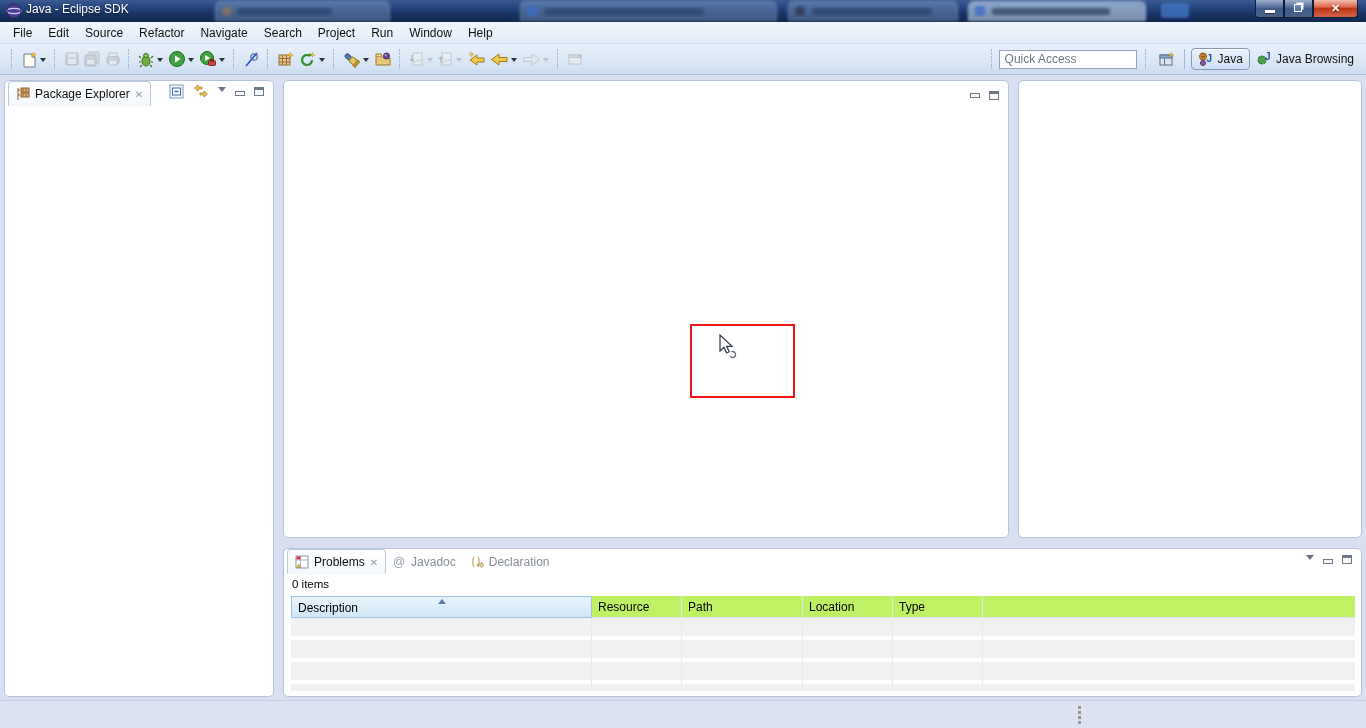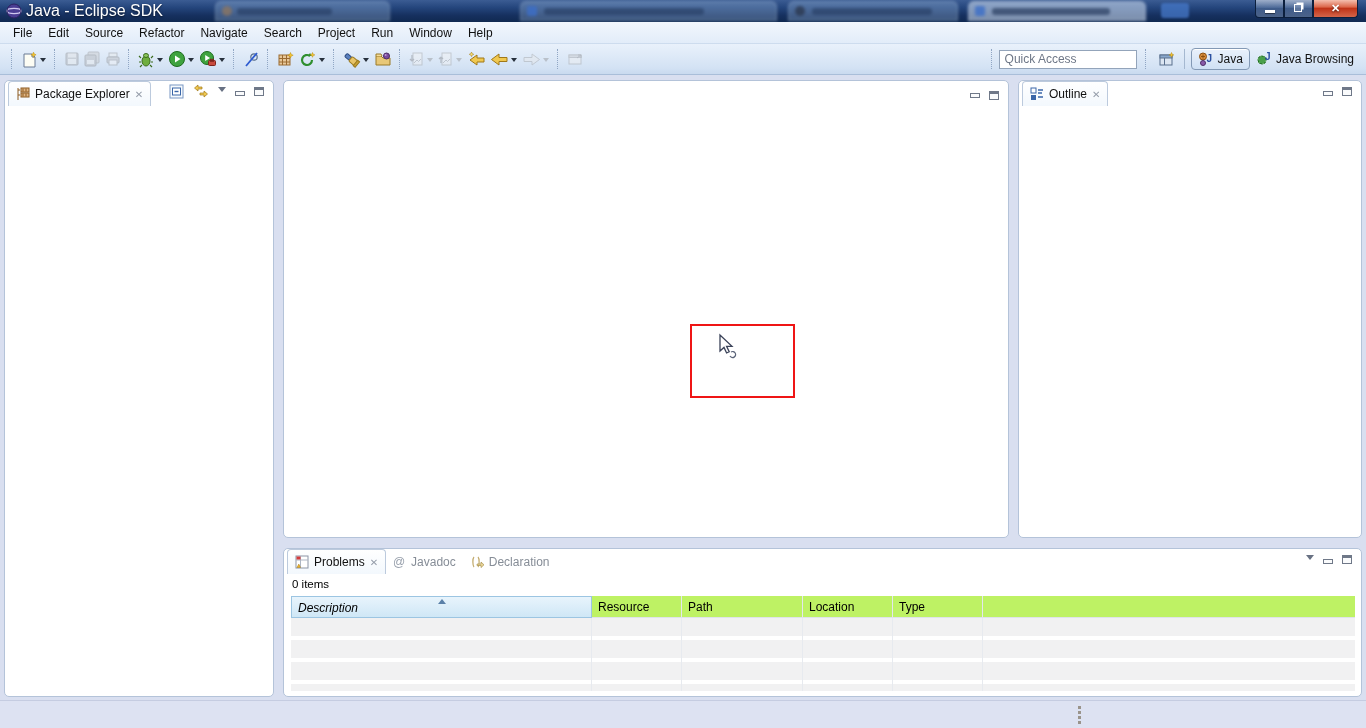--- a/index.html
+++ b/index.html
@@ -2,21 +2,21 @@
 <html><head>
 <meta charset="utf-8">
 <style>
   * { margin:0; padding:0; box-sizing:border-box; }
   body { font-family:"Liberation Sans", sans-serif; }
   .screen { position:relative; width:1366px; height:728px; background:#d9dff0; overflow:hidden; font-family:"Liberation Sans", sans-serif; }
 
   
   .titlebar { position:absolute; left:0; top:0; width:1366px; height:22px;
     background:linear-gradient(180deg,#3b5c93 0%, #24457c 35%, #16305f 70%, #102951 100%); }
-  .titlebar .tb-title { position:absolute; left:26px; top:2px; color:#fff; font-size:16px; text-shadow:0 1px 2px rgba(0,0,0,.6); white-space:nowrap; }
+  .titlebar .tb-title { position:absolute; left:26px; top:2px; color:#fff; font-size:12px; text-shadow:0 1px 2px rgba(0,0,0,.6); white-space:nowrap; }
   .eclipse-logo { position:absolute; left:6px; top:3px; }
   .ghost-tab { position:absolute; top:1px; height:20px; border-radius:6px 6px 0 0;
     background:rgba(170,198,232,.30); box-shadow:inset 0 0 0 1px rgba(255,255,255,.18); filter:blur(1.6px); }
   .ghost-tab.active { background:rgba(215,230,248,.55); }
   .ghost-tab .blob { position:absolute; top:7px; height:7px; border-radius:3px; background:rgba(25,45,80,.45); }
   .ghost-tab .fav { position:absolute; left:7px; top:5px; width:10px; height:10px; border-radius:2px; background:rgba(60,110,200,.8); }
   .ghost-btn { position:absolute; top:3px; height:15px; border-radius:3px; background:rgba(70,120,200,.75); filter:blur(1px); }
   .win-controls { position:absolute; right:8px; top:0; display:flex; }
   .win-btn { width:29px; height:18px; border:1px solid #0c1f3d; border-top:none; position:relative;
     background:linear-gradient(180deg, rgba(255,255,255,.5), rgba(200,215,235,.25) 45%, rgba(130,150,180,.3) 50%, rgba(180,200,225,.35)); }
@@ -65,21 +65,21 @@
   
   .editor-body { position:absolute; left:0; top:0; right:0; bottom:0; }
   .redbox { position:absolute; left:406px; top:243px; width:105px; height:74px; border:2px solid #ef1515; }
   .cursor { position:absolute; left:432px; top:252px; }
 
   
   .items-line { font-size:11.5px; color:#000; padding:3px 0 2px 8px; }
   .tbl { position:absolute; left:7px; right:6px; top:47px; bottom:5px; overflow:hidden; }
   .thead { display:flex; height:22px; }
   .th { font-size:12px; color:#000; padding:4px 6px 0; border-right:1px solid #e3e7ed; border-bottom:1px solid #dfe3e9; background:#bef264; position:relative; white-space:nowrap; }
-  .th.sorted { background:linear-gradient(180deg,#e8f4fc,#cfe7f6); border:1px solid #9cc5e2;font-style:italic; }
+  .th.sorted { background:linear-gradient(180deg,#e8f4fc,#cfe7f6); border:1px solid #9cc5e2; }
   .sort-arrow { position:absolute; left:50%; top:0; width:0; height:0; margin-left:-4px; border:4px solid transparent; border-bottom:5px solid #5a80a8; transform:translateY(-2px); }
   .trows { position:relative; height:86px;
     background:repeating-linear-gradient(180deg,#f2f2f2 0 18px,#fbfbfc 18px 21px,#f2f2f2 21px 39px,#fbfbfc 39px 43px); }
   .trows { background:repeating-linear-gradient(180deg,#f1f1f2 0 18px,#ffffff 18px 22px); }
   .vline { position:absolute; top:0; bottom:0; width:1px; background:#e7eaef; }
 
   
   .statusbar { position:absolute; left:0; top:700px; width:1366px; height:28px; background:#dde2f2; border-top:1px solid #c5cce1; }
   .drag-dots { position:absolute; left:1078px; top:5px; display:flex; flex-direction:column; gap:2px; }
   .drag-dots i { width:3px; height:3px; background:#9a948b; display:block; }
@@ -364,35 +364,20 @@
     <div class="editor-body">
       <div class="redbox"></div>
       <svg class="cursor" width="22" height="26" viewBox="0 0 22 26">
         <path d="M4 2v16l4-3.6 2.6 5.6 2.6-1.2-2.6-5.4H16z" fill="#fff" stroke="#3a4258" stroke-width="1.3"></path>
         <path d="M15 19a3 3 0 1 1-1 4" fill="none" stroke="#5a6378" stroke-width="1.2"></path>
       </svg>
     </div>
   </div>
 
   <div class="panel" id="outline" style="left:1018px; top:80px; width:344px; height:458px;">
-    <div class="phead">
-      <div class="vtab">
-        <svg width="14" height="14" viewBox="0 0 14 14">
-            <rect x="1" y="1" width="5" height="5" fill="#fff" stroke="#3a66a8"></rect>
-            <rect x="1" y="8" width="5" height="5" fill="#3a66a8"></rect>
-            <path d="M8 3h5M8 6h4M8 10h5" stroke="#3a66a8" stroke-width="1.4"></path>
-          </svg>
-        <span>Outline</span>
-        <span class="tab-close"></span>
-      </div>
-      <div class="phead-tools">
-        <span class="ico-min"></span>
-        <span class="ico-max"></span>
-      </div>
-    </div>
   </div>
 
   <div class="panel" id="bottom" style="left:283px; top:548px; width:1079px; height:149px;">
     <div class="phead">
       <div class="vtab">
         <svg width="14" height="14" viewBox="0 0 14 14">
             <rect x="1" y="1" width="12" height="12" fill="#fff" stroke="#8c95a6"></rect>
             <path d="M1 5h12M5.5 1v12" stroke="#aeb6c4"></path>
             <rect x="1.5" y="1.5" width="4" height="3" fill="#d43c3c"></rect>
             <path d="M2 12.5l1.8-3.4 1.8 3.4z" fill="#f0b428" stroke="#a07818" stroke-width=".5"></path>

